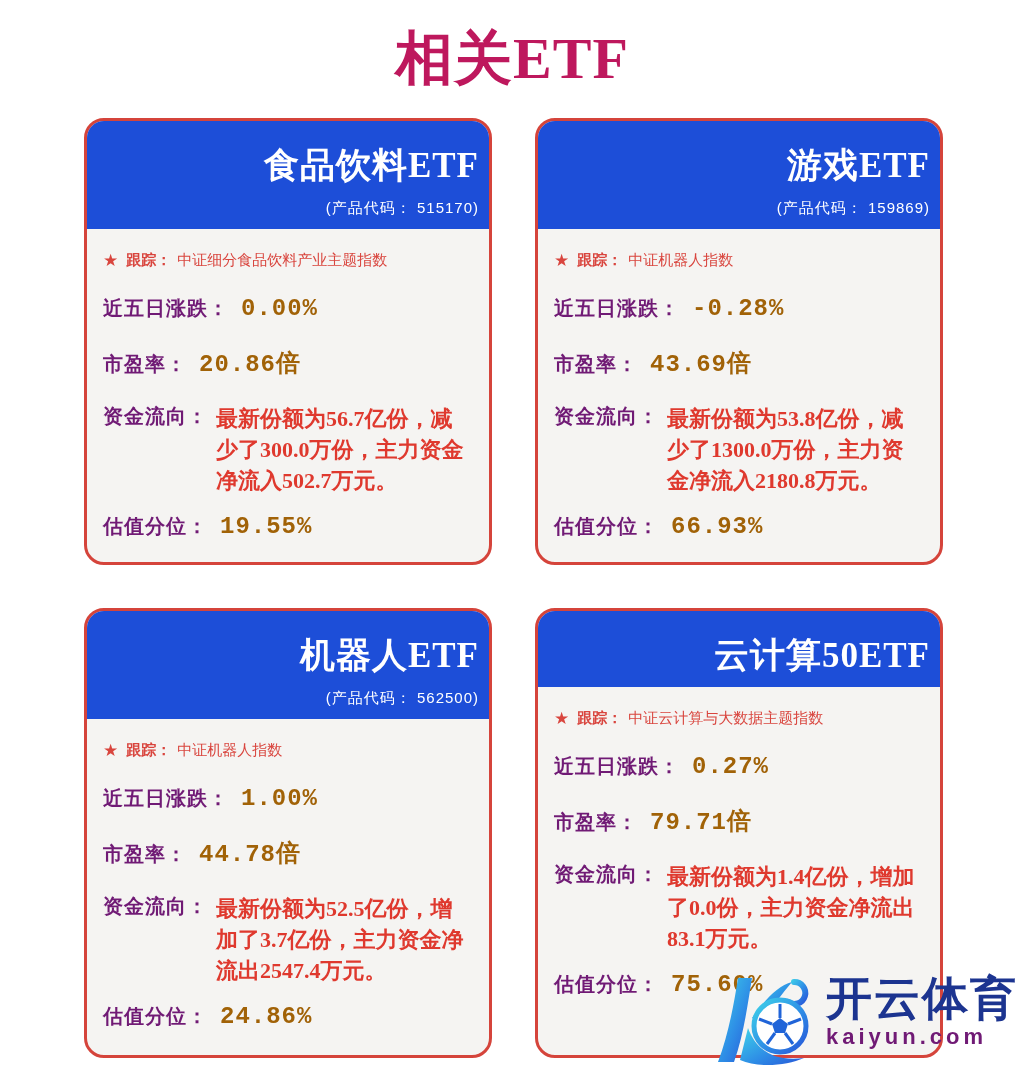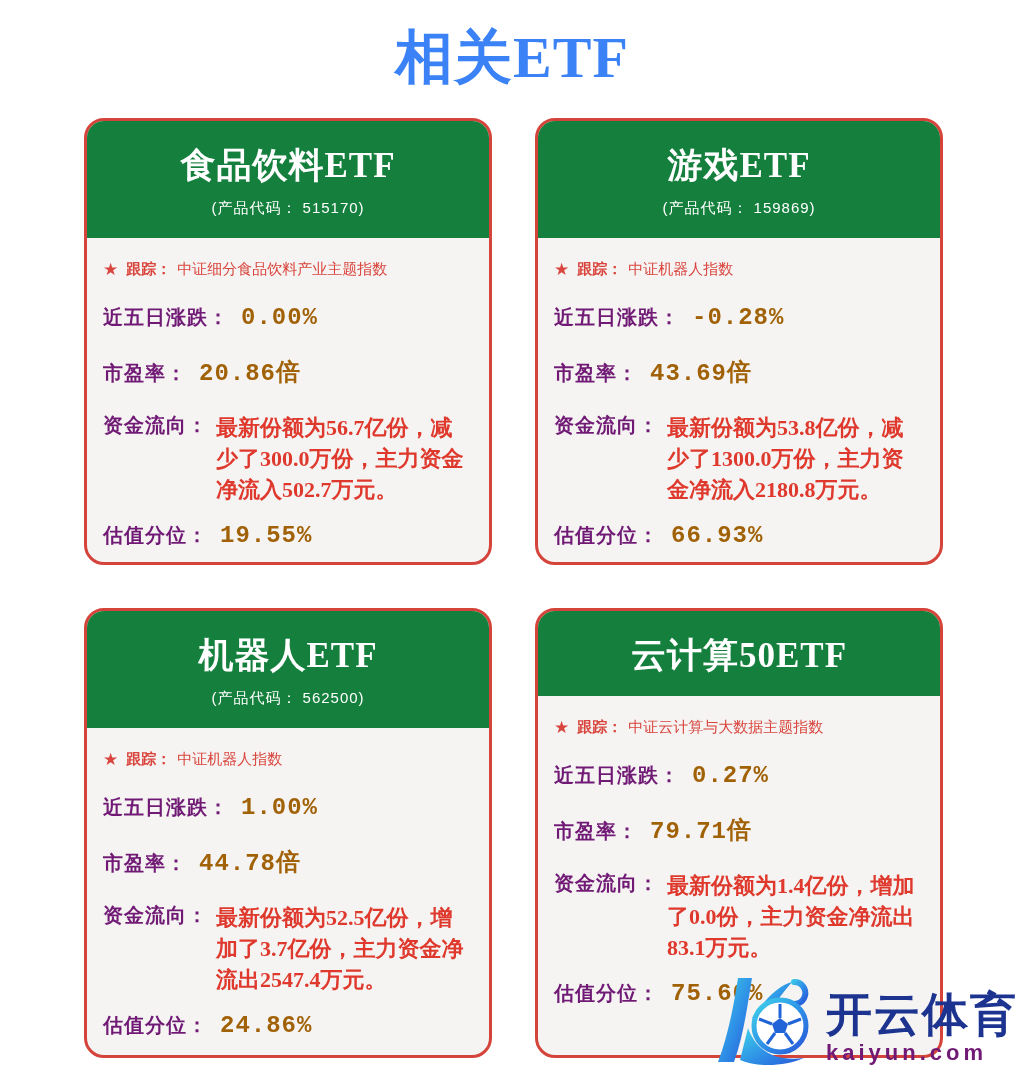--- a/index.html
+++ b/index.html
@@ -1,37 +1,37 @@
 <!DOCTYPE html>
 <html><head>
 <meta charset="utf-8">
 <style>
   html,body{margin:0;padding:0;}
   body{
     width:1024px;height:1080px;position:relative;background:#ffffff;
     font-family:"Liberation Sans",sans-serif;overflow:hidden;
   }
   .page-title{
-    margin:6px;padding-top:13px;text-align:center;
+    margin:0;padding-top:20px;text-align:center;
     font-family:"Liberation Serif",serif;font-weight:bold;
-    font-size:58px;color:#3b82f6;letter-spacing:1px;
+    font-size:58px;color:#be185d;letter-spacing:1px;
   }
   .grid{
     position:absolute;left:84px;top:118px;
     display:grid;grid-template-columns:408px 408px;grid-template-rows:447px 450px;
     column-gap:43px;row-gap:43px;
   }
   .card{
     box-sizing:border-box;width:408px;
     border:3px solid #d5443b;border-radius:20px;
     background:#f5f4f2;overflow:hidden;
   }
   .card-header{
-    background:#15803d;color:#ffffff;text-align:center;
-    padding:26px 10px 20px 10px;
+    background:#1d4ed8;color:#ffffff;text-align:right;
+    padding:26px 10px 11px 10px;
   }
   .card-title{
     font-size:35px;font-weight:bold;line-height:1.1;
     font-family:"Liberation Serif",serif;letter-spacing:1px;
   }
   .card-code{
     margin-top:13px;font-size:15px;color:#ffffff;letter-spacing:1px;
   }
   .card-body{padding:18px 16px 0 16px;}
   .track-row{
@@ -51,21 +51,21 @@
     letter-spacing:1px;
   }
   .flow-row{margin-top:24px;align-items:flex-start;}
   .flow-value{
     font-weight:bold;color:#df392e;font-size:22px;line-height:1.42;
     margin-left:8px;font-family:"Liberation Serif",serif;
   }
   .valuation-row{margin-top:17px;}
   .watermark{
     position:absolute;right:6px;bottom:14px;
-    display:flex;align-items:flex-end;gap:6px;
+    display:flex;align-items:flex-start;gap:6px;
   }
   .wm-logo{width:112px;height:92px;}
   .wm-text{display:flex;flex-direction:column;align-items:flex-start;}
   .wm-brand{
     font-size:46px;font-weight:bold;color:#1c3490;line-height:1.05;
     letter-spacing:2px;
   }
   .wm-domain{
     font-size:22px;font-weight:bold;color:#701a75;letter-spacing:4px;
     margin-top:2px;

